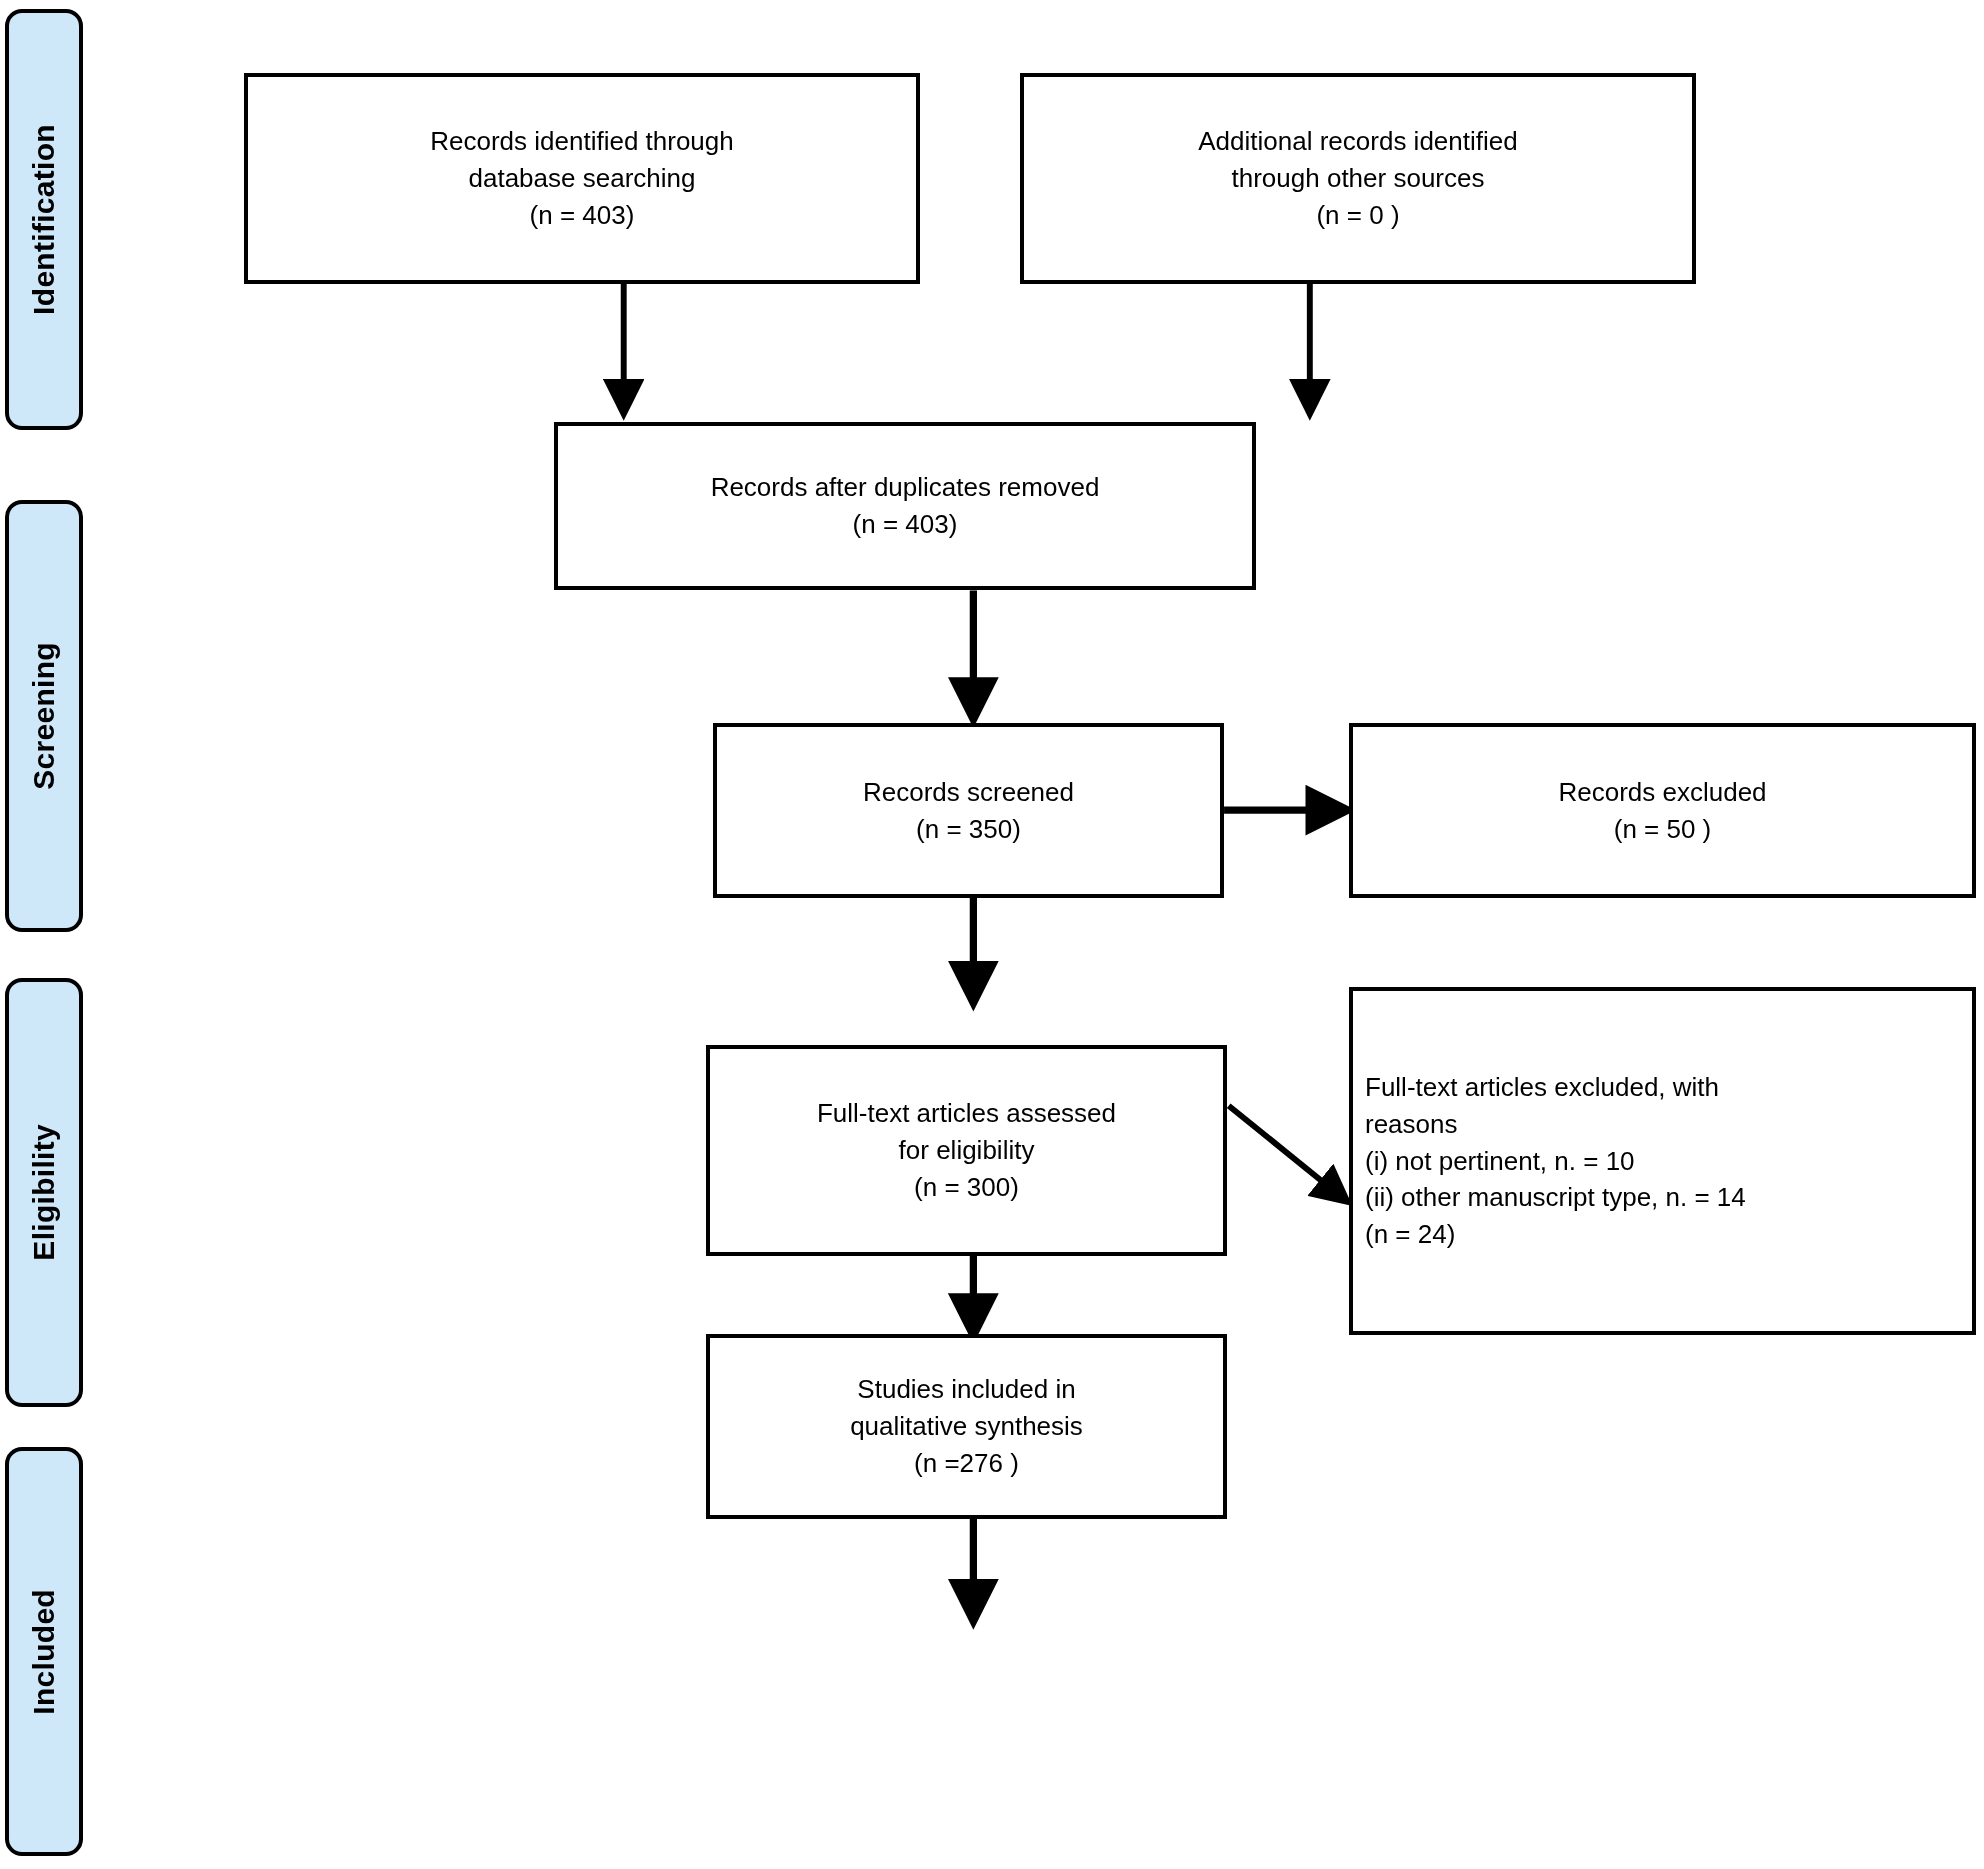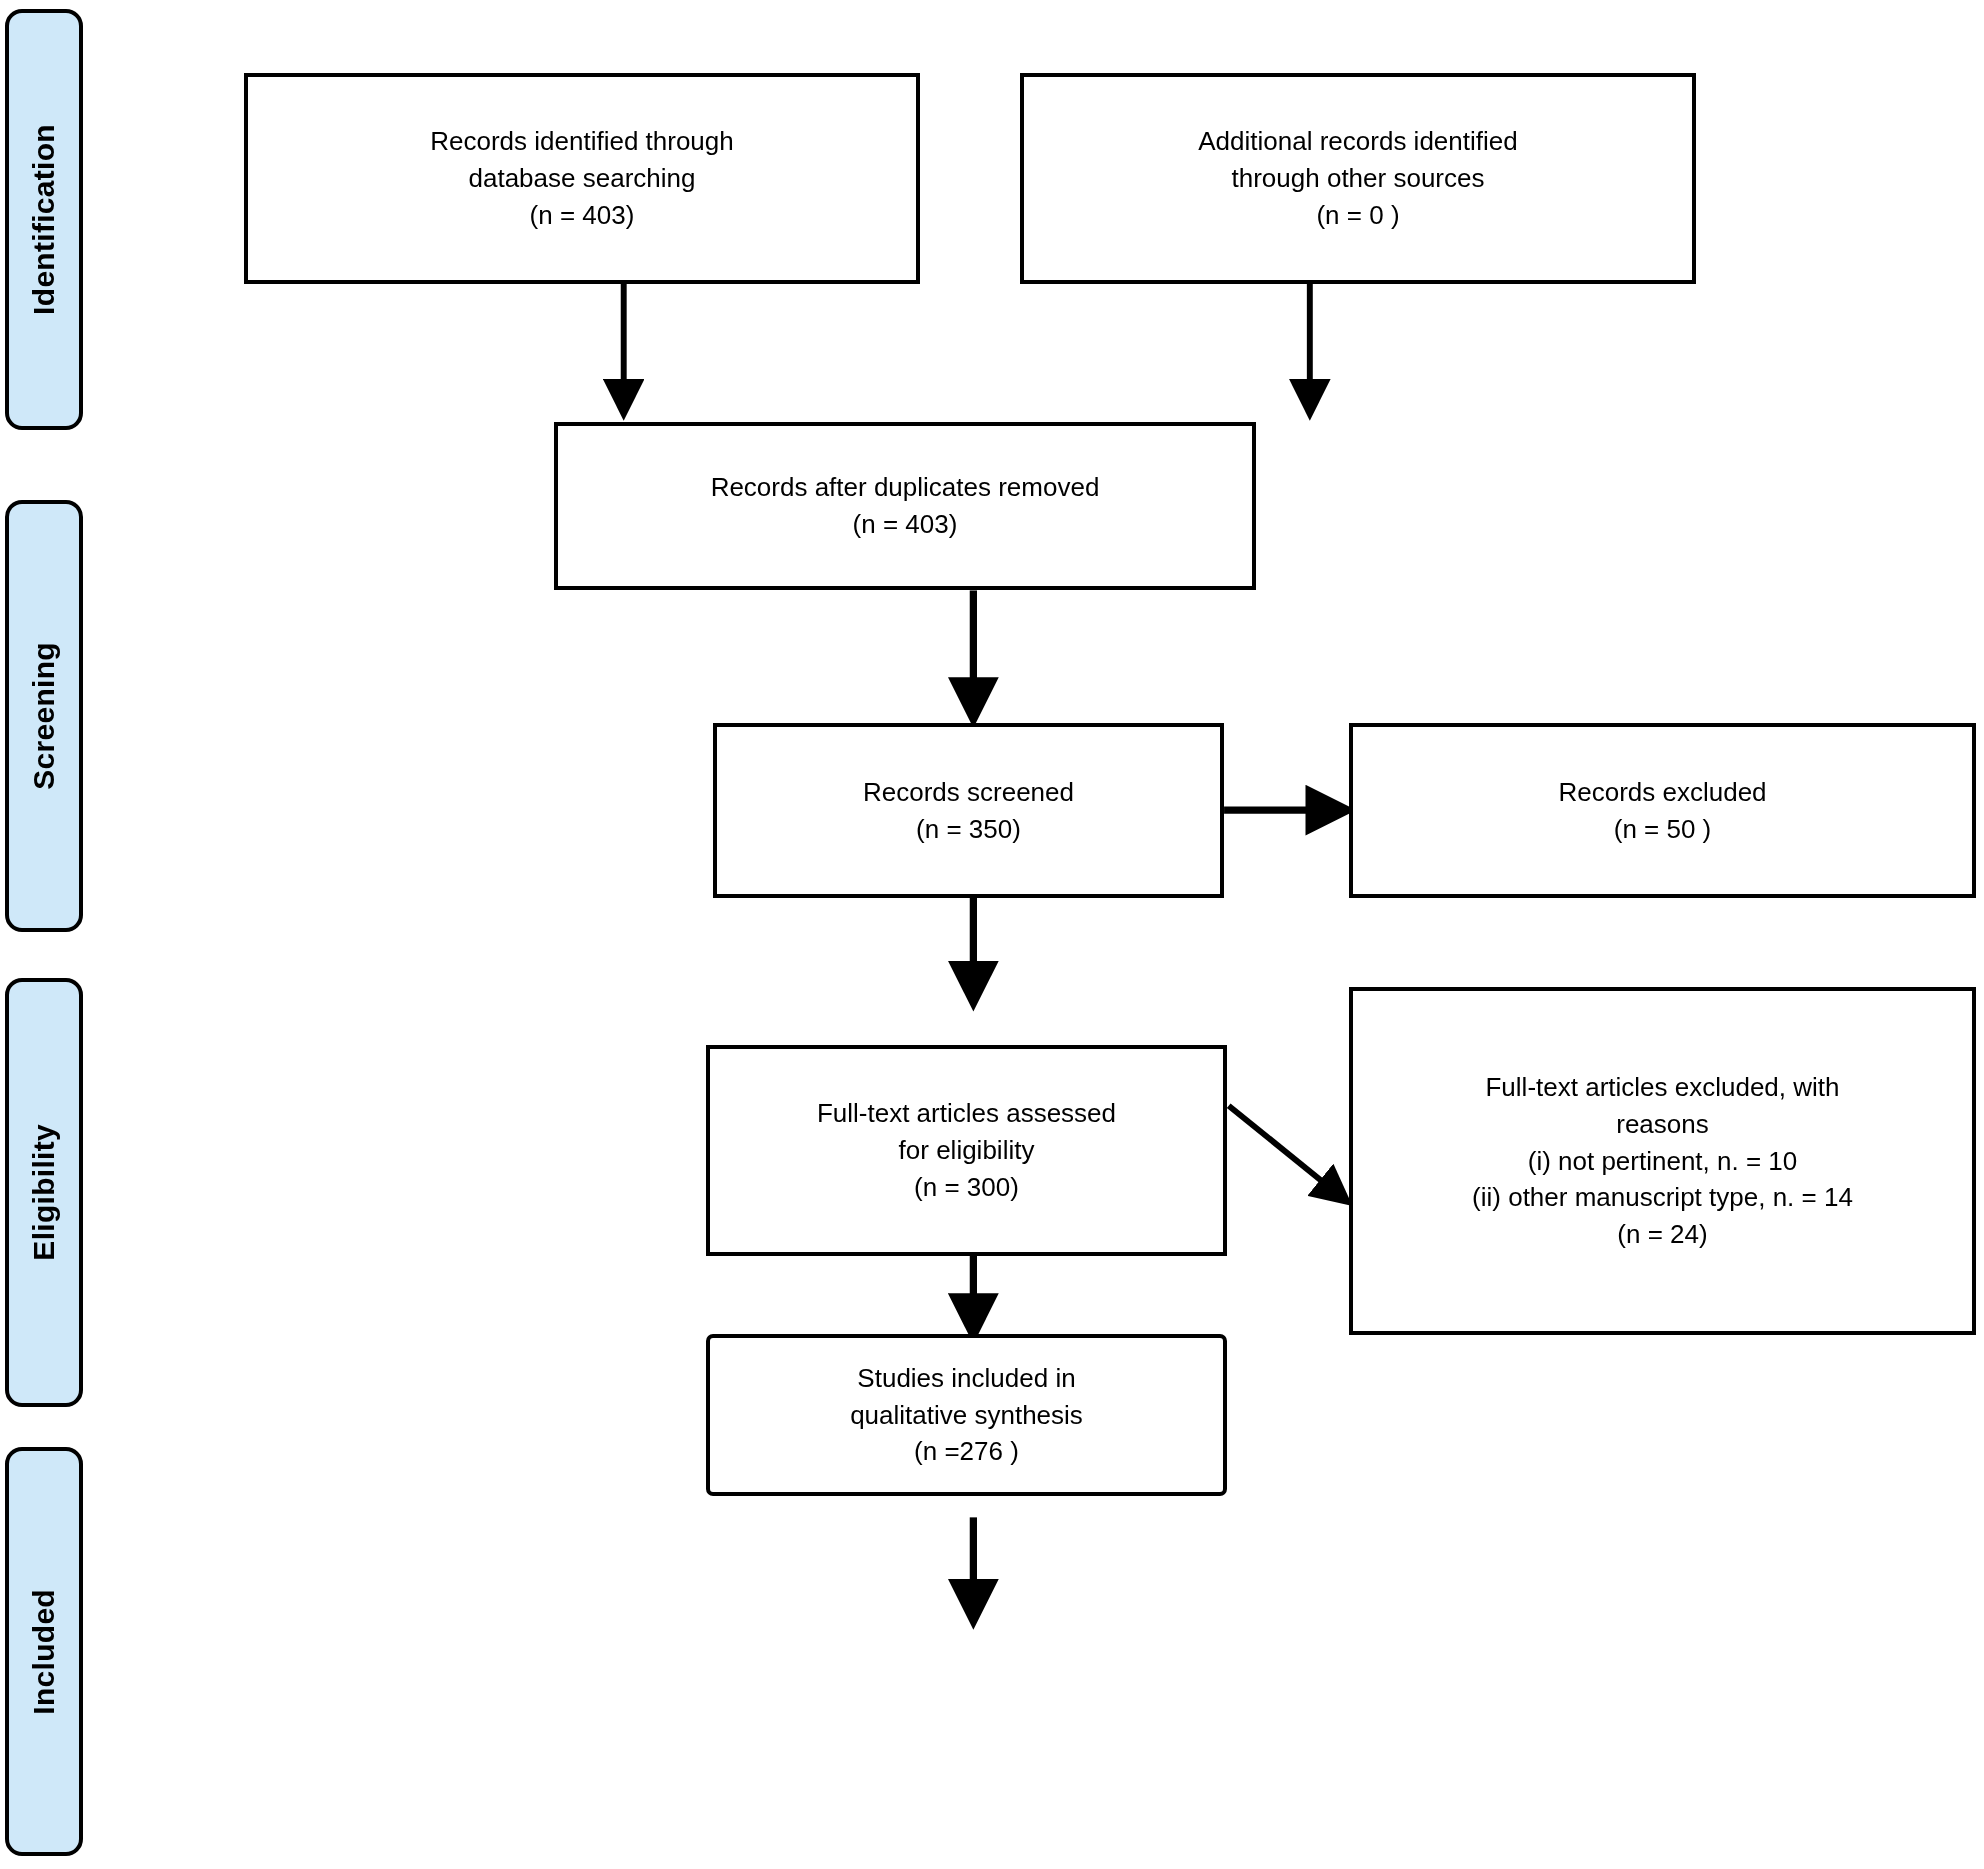--- a/index.html
+++ b/index.html
@@ -51,21 +51,21 @@
     padding: 6.6px 12px;
   }
   .flow-box .line {
     font-size: 26px;
     line-height: 1.42;
     color: #000000;
     text-align: center;
     white-space: nowrap;
   }
   .flow-box.left-lines {
-    align-items: center;
+    align-items: flex-start;
   }
   .flow-box.left-lines .line.lead {
     text-align: center;
   }
   .flow-box.left-lines .line.bullet {
     text-align: left;
   }
   .flow-box.left-lines .line.total {
     text-align: center;
   }
@@ -159,20 +159,20 @@
   </div>
 
   <div class="flow-box left-lines" style="left:1349px; top:987px; width:627px; height:348px;">
     <div class="line lead">Full-text articles excluded, with</div>
     <div class="line lead">reasons</div>
     <div class="line bullet">(i) not pertinent, n. = 10</div>
     <div class="line bullet">(ii) other manuscript type, n. = 14</div>
     <div class="line total">(n = 24)</div>
   </div>
 
-  <div class="flow-box" style="left:706px; top:1334px; width:521px; height:162px;border-radius:7px;">
+  <div class="flow-box" style="left:706px; top:1334px; width:521px; height:185px;">
     <div class="line">Studies included in</div>
     <div class="line">qualitative synthesis</div>
     <div class="line">(n =276 )</div>
   </div>
 
 </div>
 
 
 </body></html>

